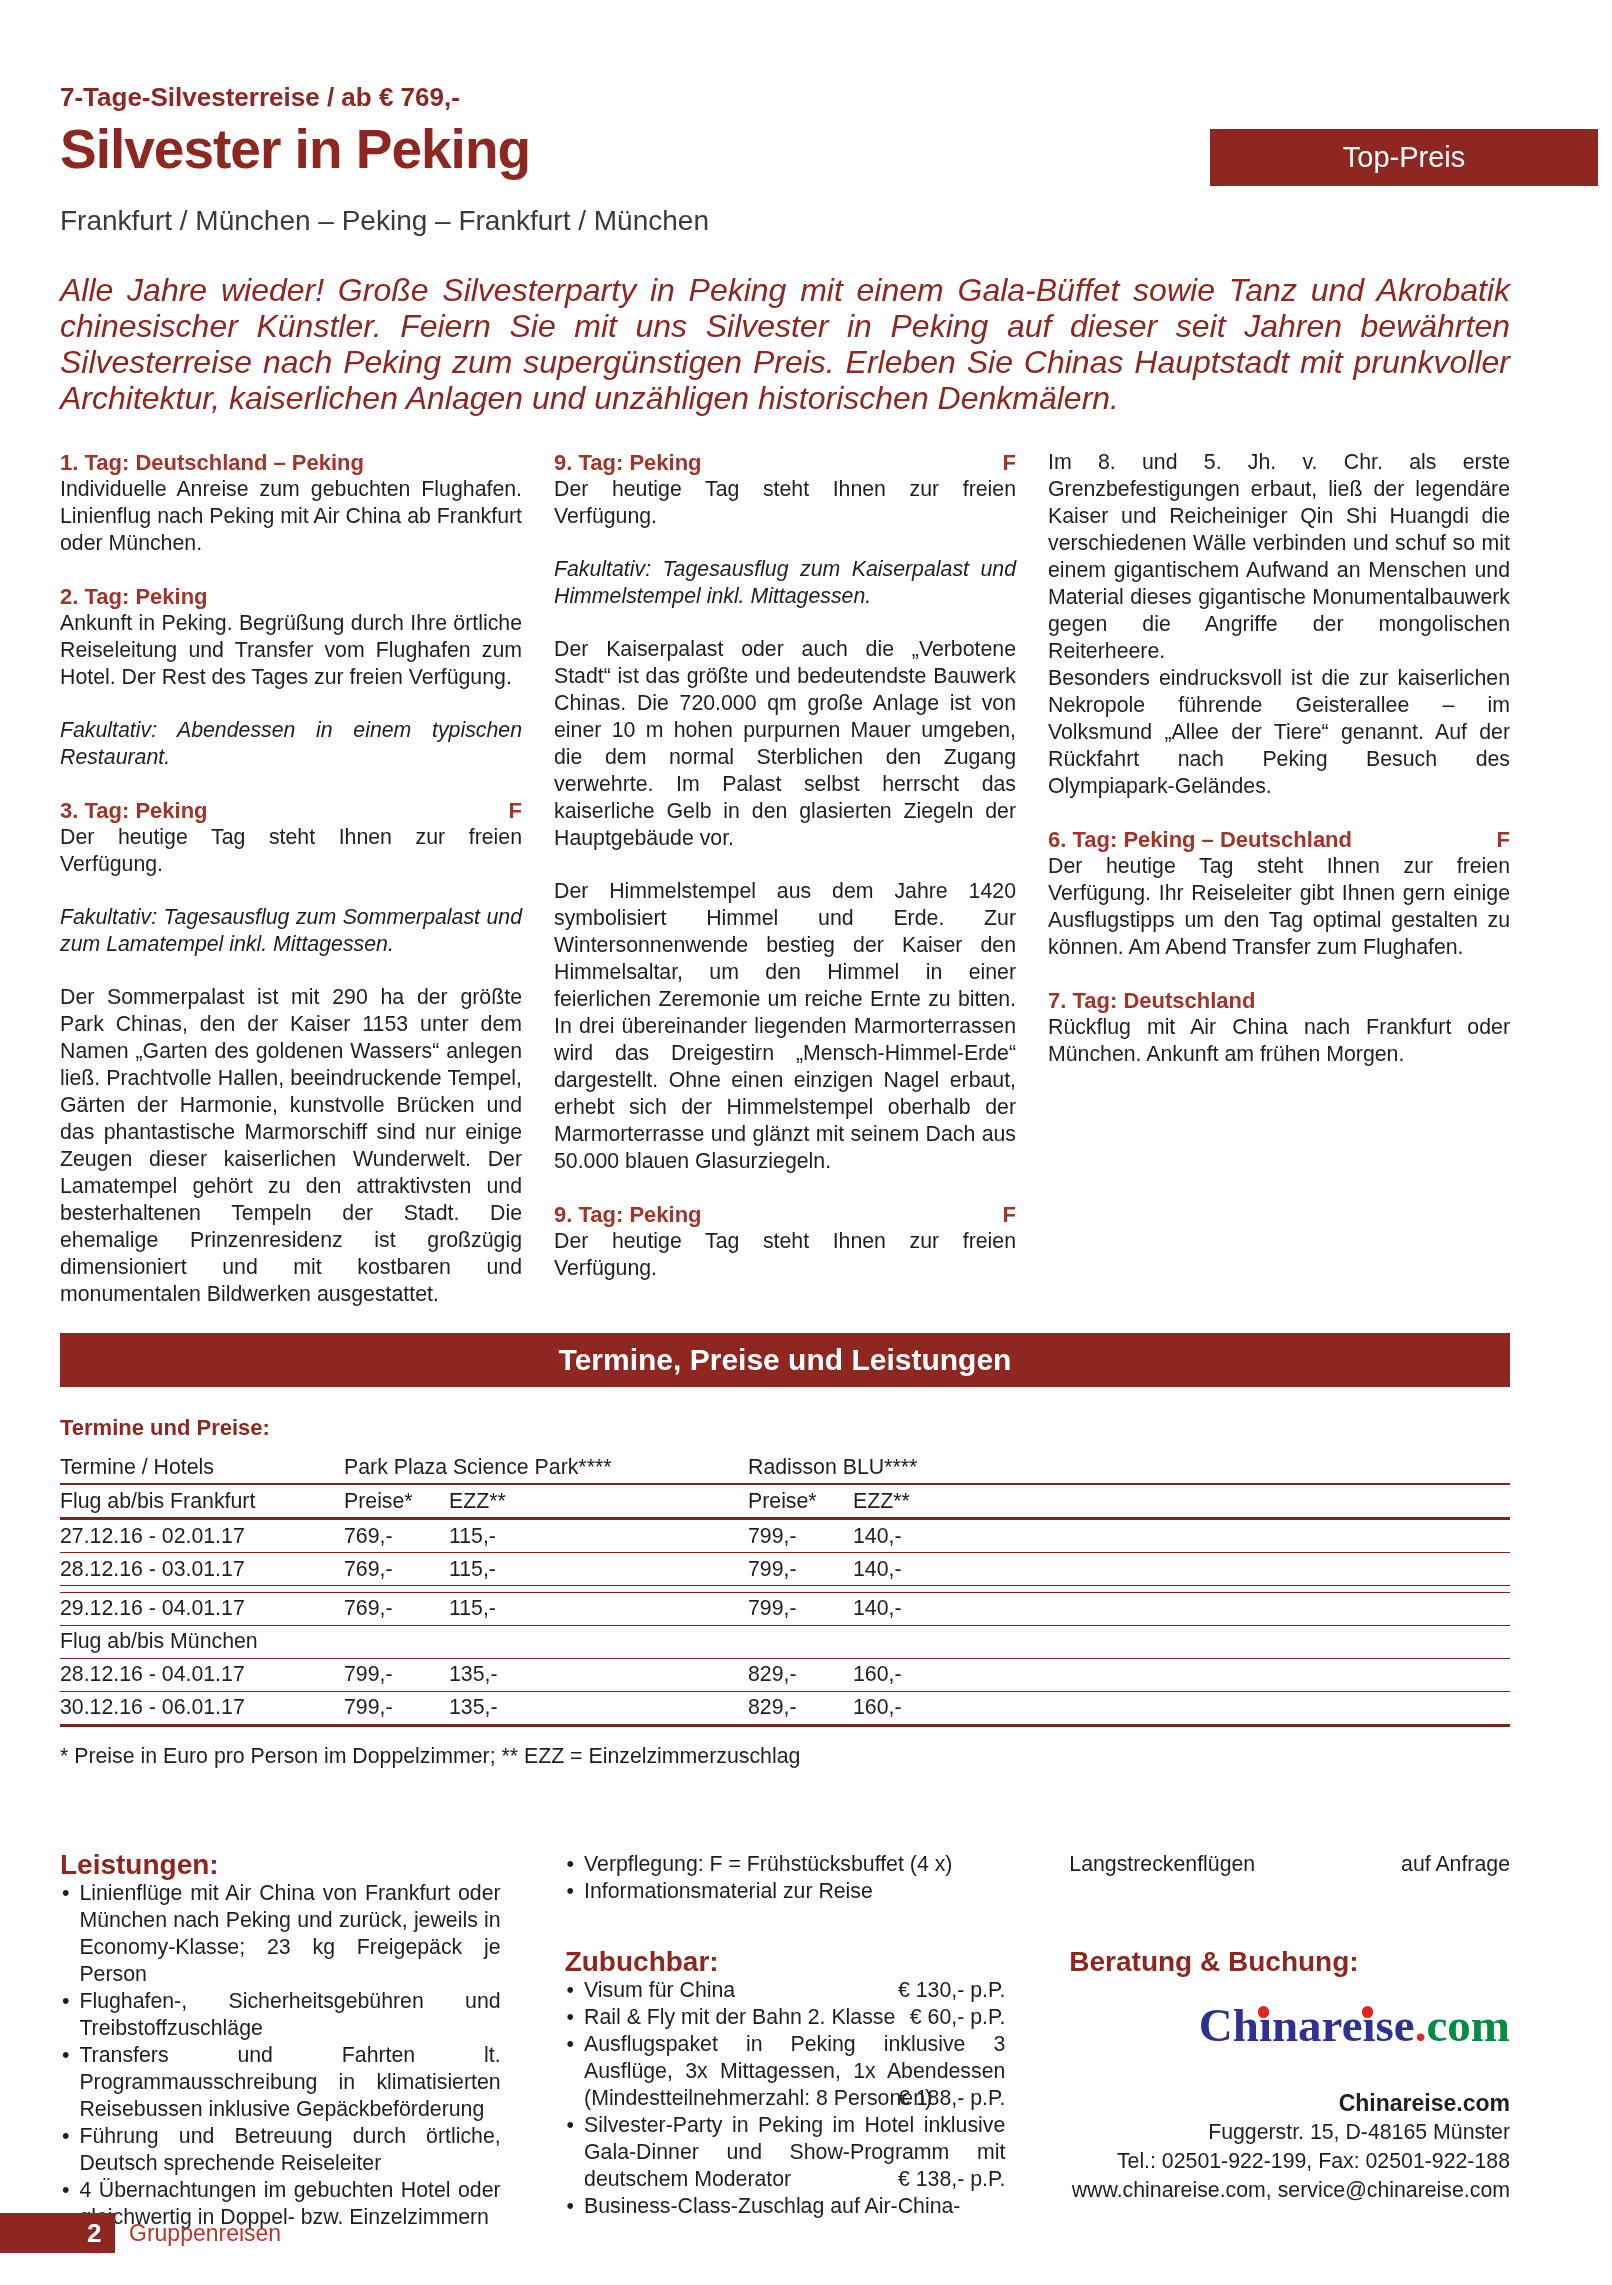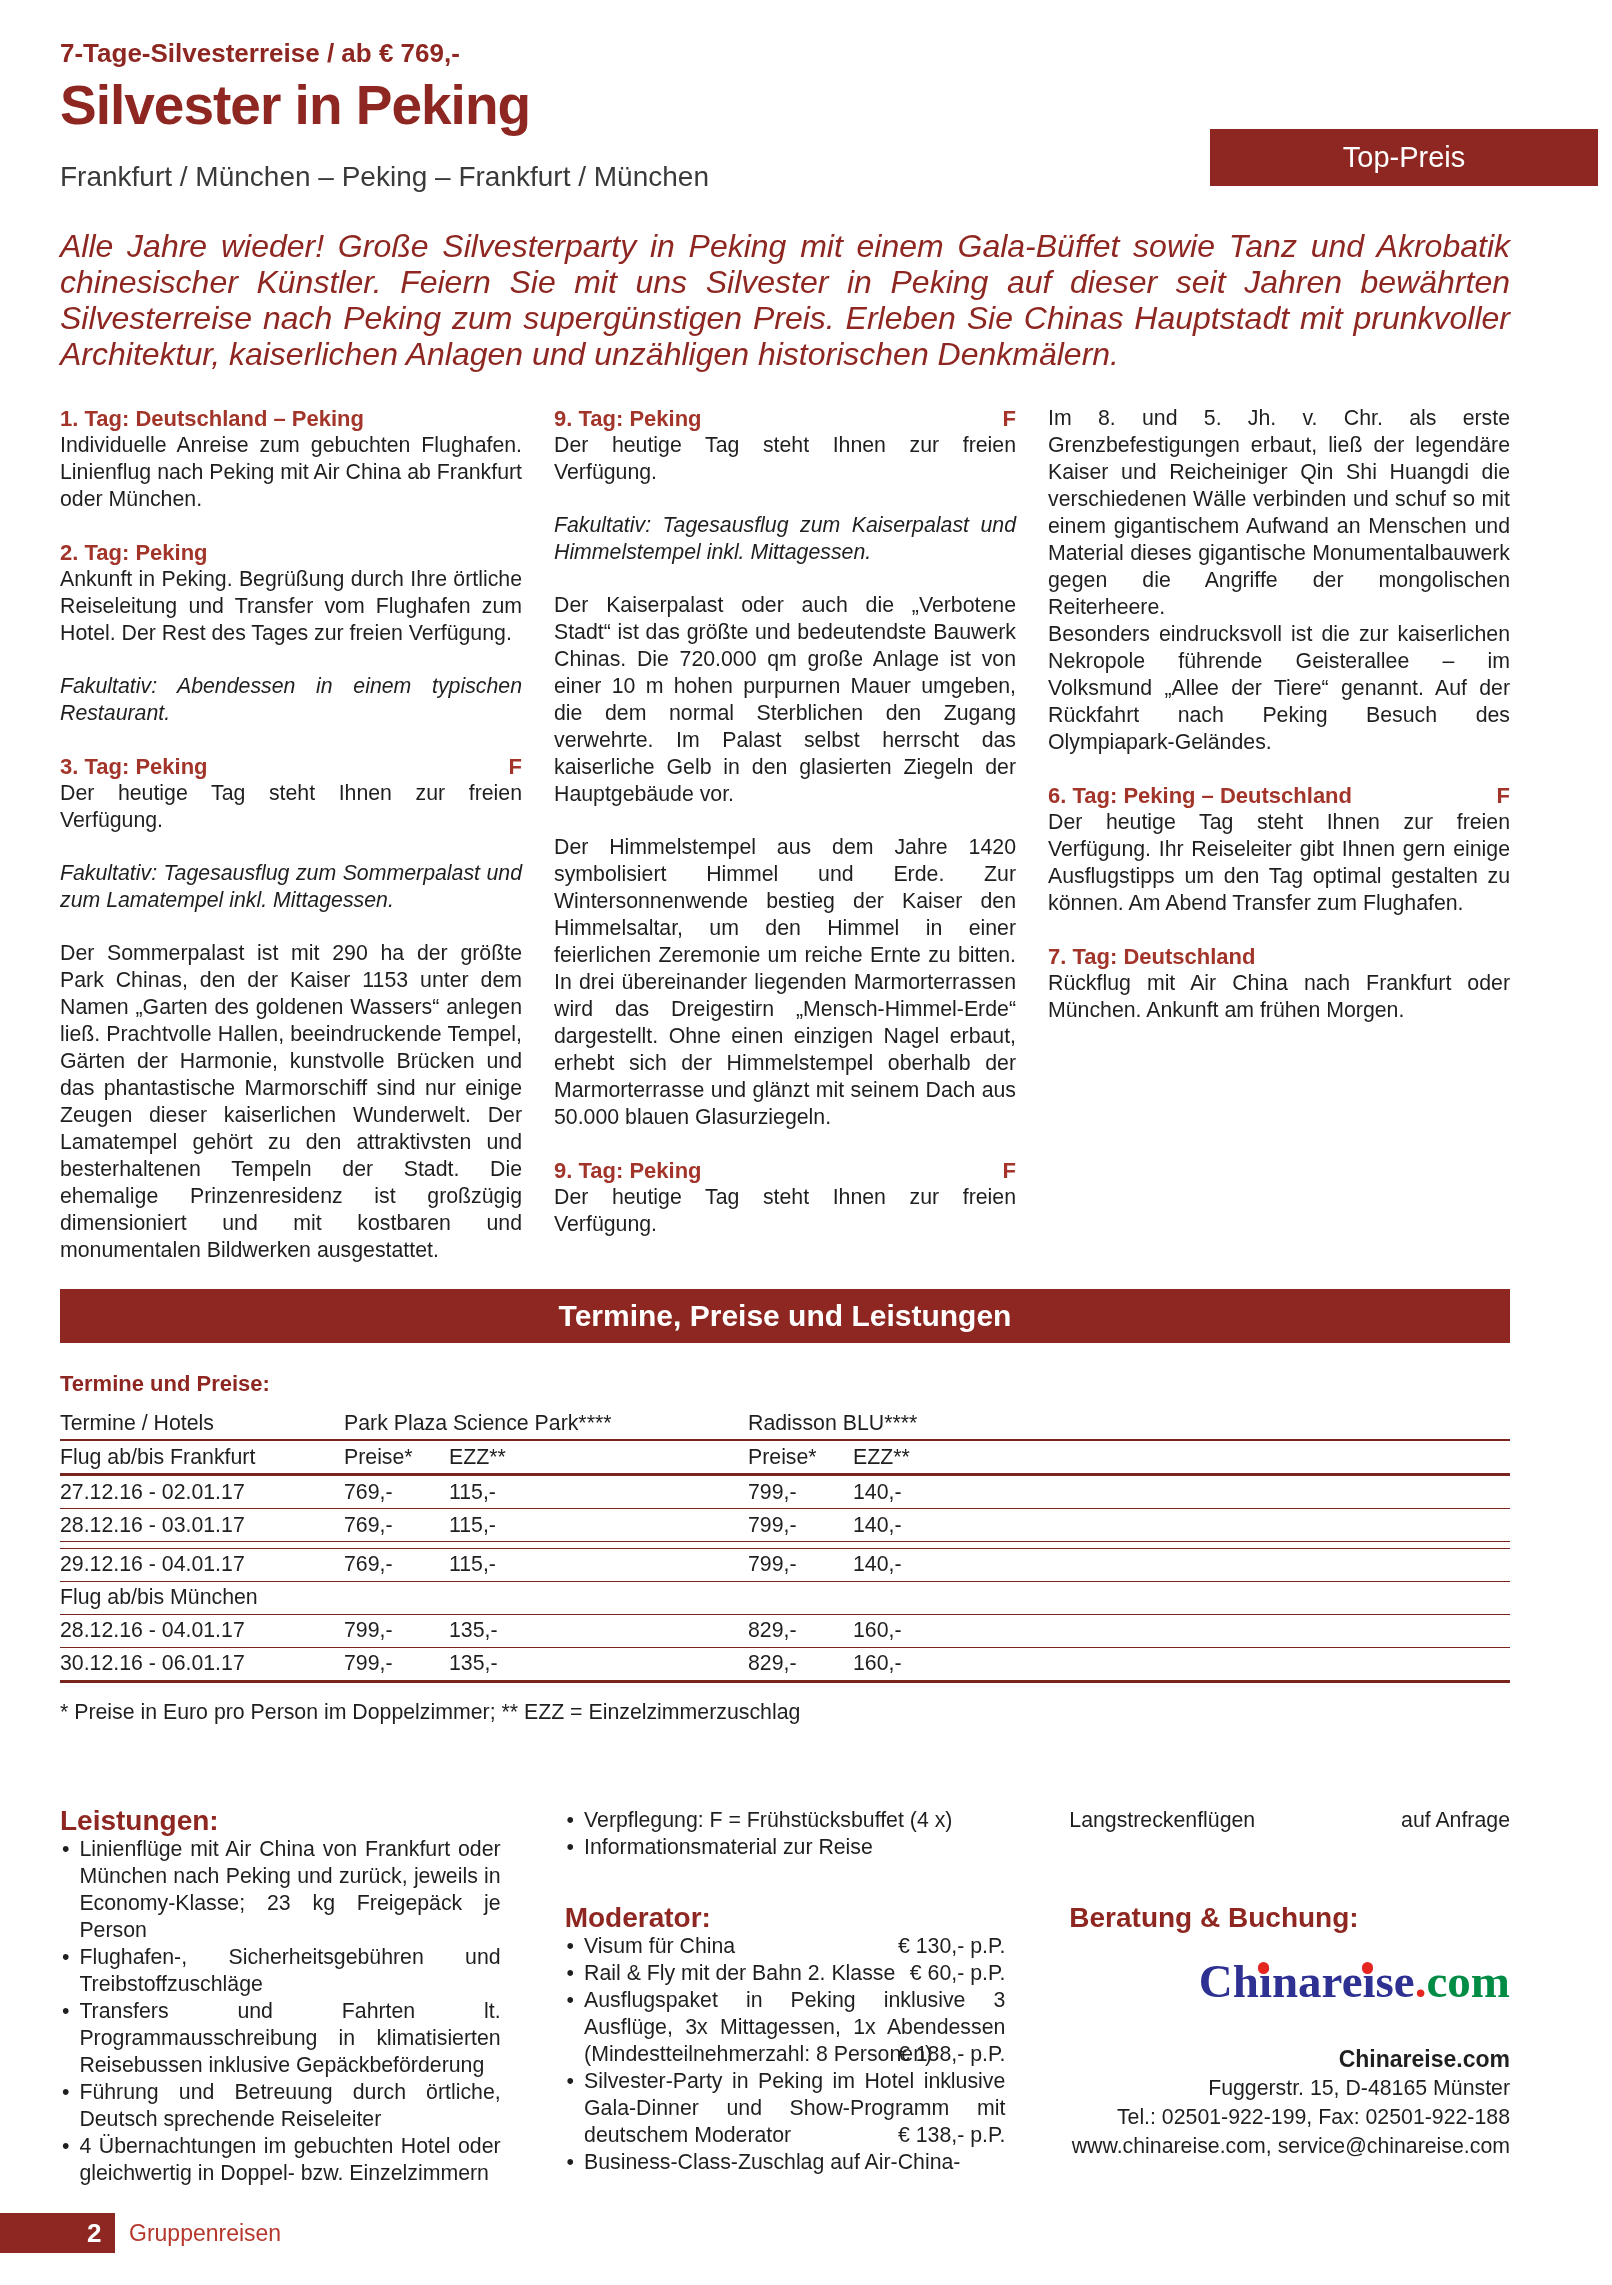--- a/index.html
+++ b/index.html
@@ -13,21 +13,21 @@
   }
   *{box-sizing:border-box;}
   html,body{margin:0;padding:0;background:#e8e8e8;}
   .page{
     width:1613px;height:2285px;position:relative;background:#ffffff;
     font-family:"Liberation Sans",sans-serif;color:var(--ink);overflow:hidden;margin:0 auto;
   }
   .inner{margin-left:60px;margin-right:103px;}
 
   
-  .header{padding-top:38px;position:relative;}
+  .header{padding-top:82px;position:relative;}
   .kicker{font-size:26px;line-height:31px;font-weight:bold;color:var(--maroon);}
   .title{font-size:55px;line-height:60px;font-weight:bold;color:var(--maroon);margin:5.8px 0 0;letter-spacing:-1px;}
   .badge{
     position:absolute;left:1150px;top:129px;width:388px;height:57px;background:var(--maroon);
     color:#fff;font-size:29px;font-weight:normal;text-align:center;line-height:57px;
   }
   .route{font-size:28px;line-height:33px;margin-top:25px;color:#3a3a3a;}
   .intro{
     margin-top:35px;font-size:32px;line-height:36px;font-style:italic;color:var(--maroon);
     text-align:justify;
@@ -277,21 +277,21 @@
       <div class="b">Flughafen-, Sicherheitsgebühren und Treibstoffzuschläge</div>
       <div class="b">Transfers und Fahrten lt. Programmausschreibung in klimatisierten Reisebussen inklusive Gepäckbeförderung</div>
       <div class="b">Führung und Betreuung durch örtliche, Deutsch sprechende Reiseleiter</div>
       <div class="b">4 Übernachtungen im gebuchten Hotel oder gleichwertig in Doppel- bzw. Einzelzimmern</div>
     </div>
 
     <div class="col">
       <div class="b">Verpflegung: F = Frühstücksbuffet (4 x)</div>
       <div class="b">Informationsmaterial zur Reise</div>
 
-      <div class="subhead mt44">Moderator:</div>
+      <div class="subhead mt44">Zubuchbar:</div>
 
       <div class="b zitem">
         <span>Visum für China</span>
         <span class="zprice">€ 130,- p.P.</span>
       </div>
       <div class="b zitem">
         <span>Rail &amp; Fly mit der Bahn 2. Klasse</span>
         <span class="zprice">€ 60,- p.P.</span>
       </div>
       <div class="b zitem">

